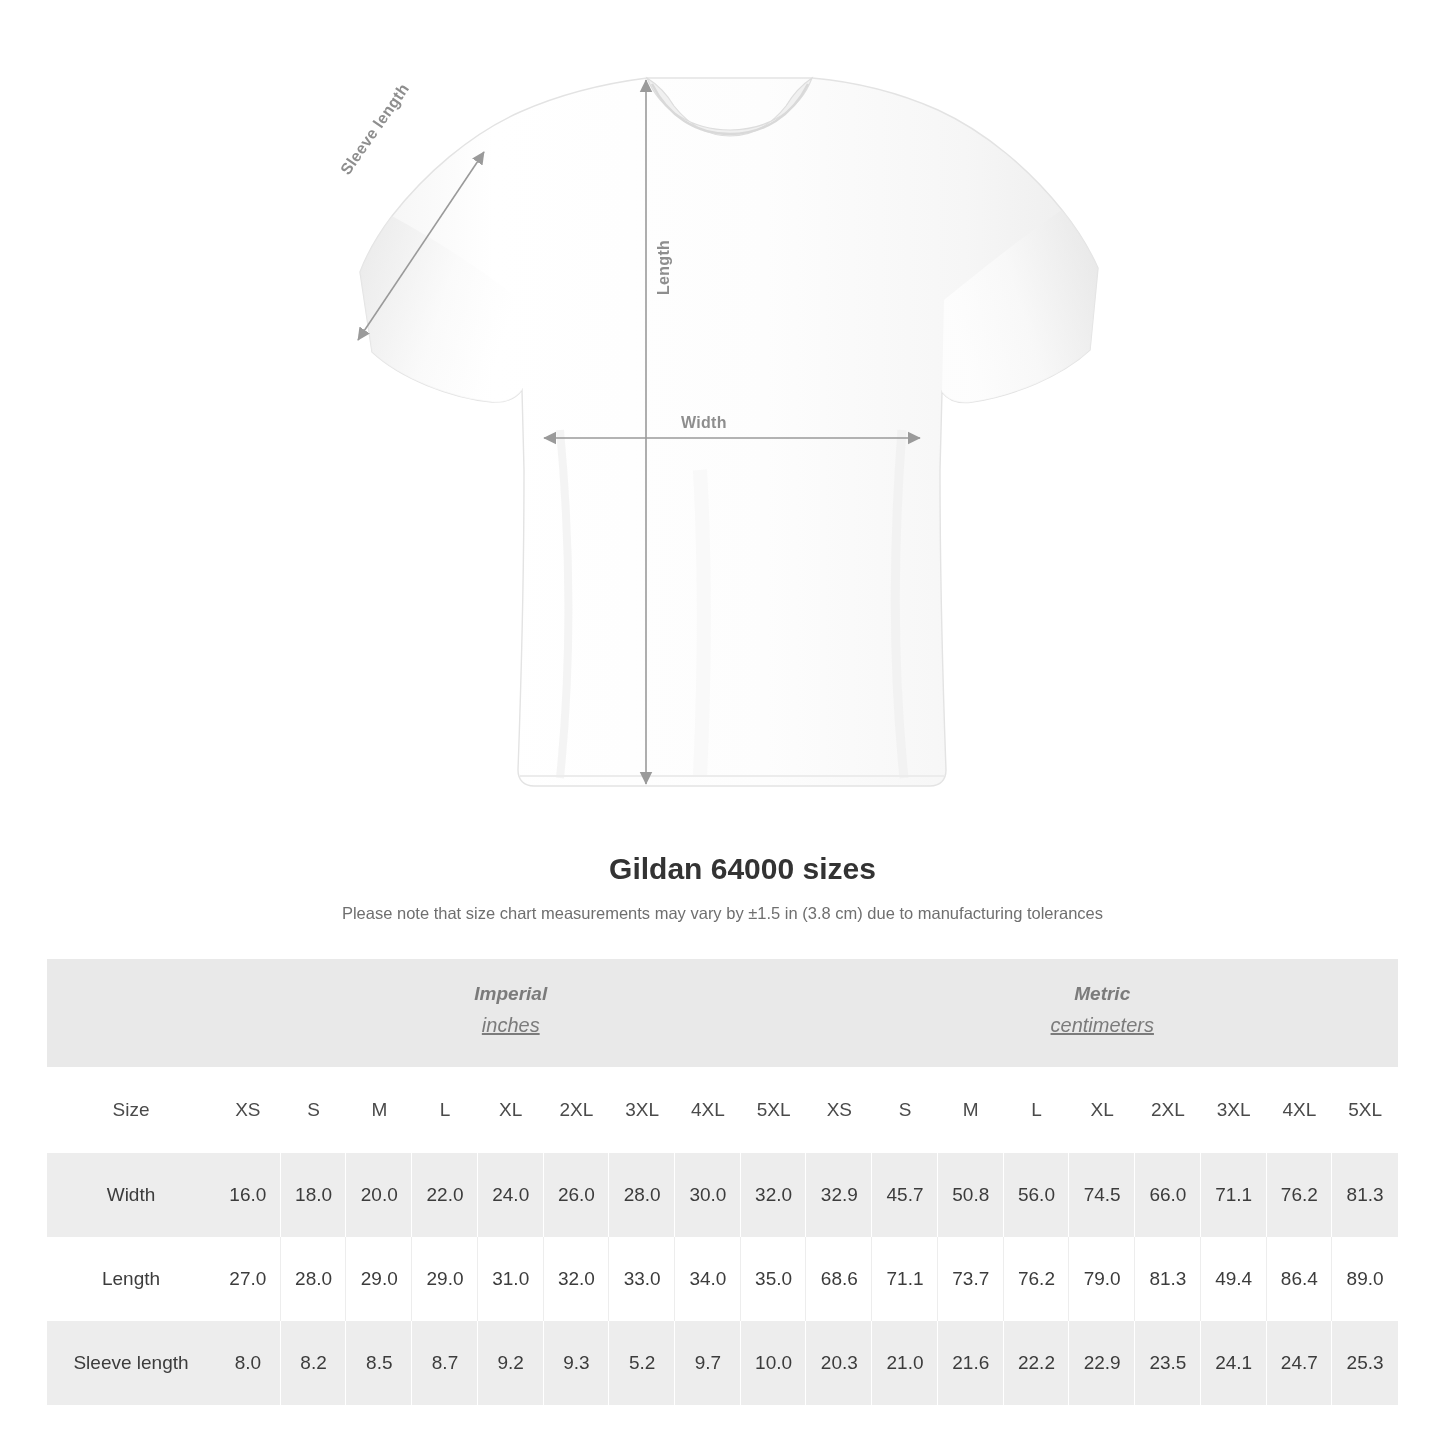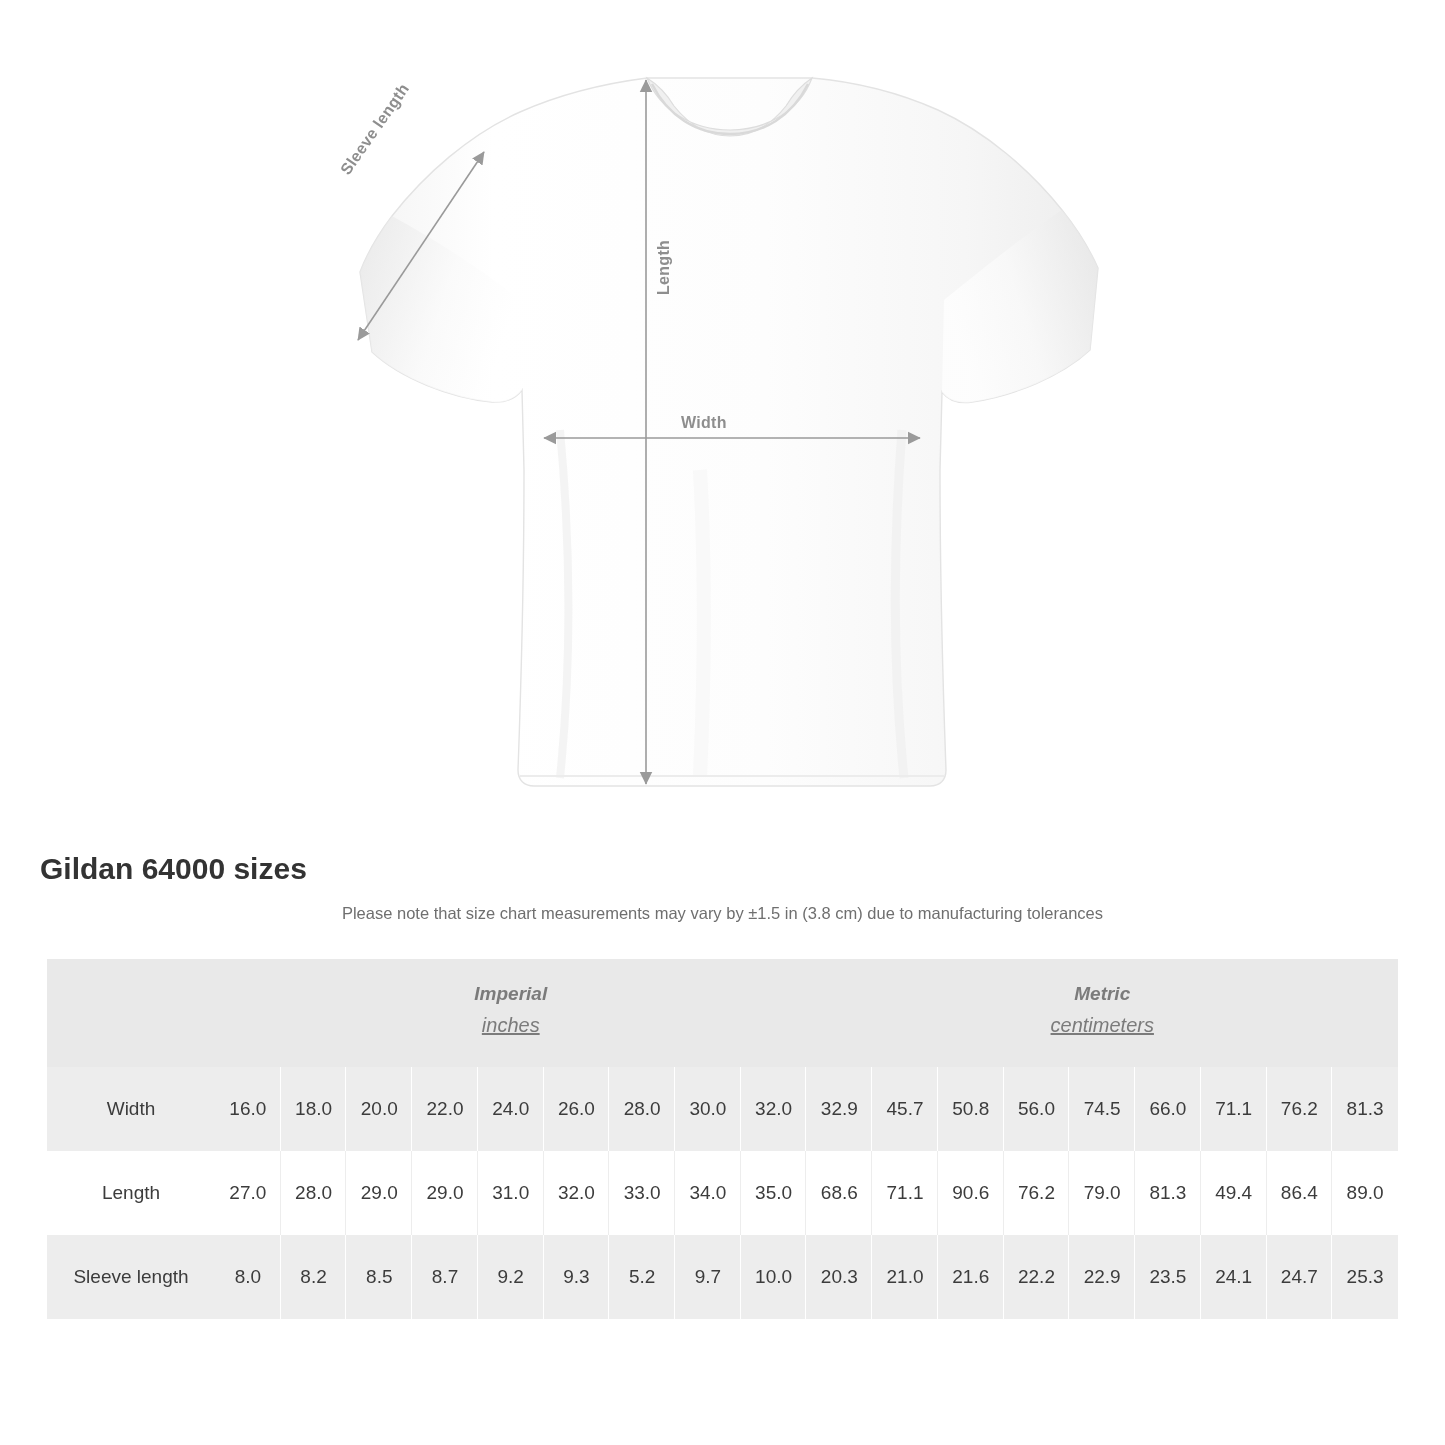--- a/index.html
+++ b/index.html
@@ -46,21 +46,21 @@
     transform: rotate(-90deg);
     transform-origin: left top;
   }
   .label-width {
     left: 681px;
     top: 414px;
   }
 
   
   .chart-title {
-    text-align: left;
+    text-align: center;
     font-size: 30px;
     font-weight: bold;
     color: #333333;
     margin: 0;
     padding-top: 32px;
     padding-left: 40px;
   }
   .chart-note {
     text-align: center;
     font-size: 16.5px;
@@ -225,20 +225,41 @@
         <td colspan="9">
           <div class="unit-name">Imperial</div>
           <div class="unit-sub">inches</div>
         </td>
         <td colspan="9">
           <div class="unit-name">Metric</div>
           <div class="unit-sub">centimeters</div>
         </td>
       </tr>
 
+      <tr class="head-row">
+        <td>Size</td>
+        <td class="cell-sep">XS</td>
+        <td class="cell-sep">S</td>
+        <td class="cell-sep">M</td>
+        <td class="cell-sep">L</td>
+        <td class="cell-sep">XL</td>
+        <td class="cell-sep">2XL</td>
+        <td class="cell-sep">3XL</td>
+        <td class="cell-sep">4XL</td>
+        <td class="cell-sep">5XL</td>
+        <td class="cell-sep">XS</td>
+        <td class="cell-sep">S</td>
+        <td class="cell-sep">M</td>
+        <td class="cell-sep">L</td>
+        <td class="cell-sep">XL</td>
+        <td class="cell-sep">2XL</td>
+        <td class="cell-sep">3XL</td>
+        <td class="cell-sep">4XL</td>
+        <td>5XL</td>
+      </tr>
 
       <tr class="data-row row-shaded">
         <td class="row-label">Width</td>
         <td class="cell-sep">16.0</td>
         <td class="cell-sep">18.0</td>
         <td class="cell-sep">20.0</td>
         <td class="cell-sep">22.0</td>
         <td class="cell-sep">24.0</td>
         <td class="cell-sep">26.0</td>
         <td class="cell-sep">28.0</td>
@@ -261,21 +282,21 @@
         <td class="cell-sep">28.0</td>
         <td class="cell-sep">29.0</td>
         <td class="cell-sep">29.0</td>
         <td class="cell-sep">31.0</td>
         <td class="cell-sep">32.0</td>
         <td class="cell-sep">33.0</td>
         <td class="cell-sep">34.0</td>
         <td class="cell-sep">35.0</td>
         <td class="cell-sep">68.6</td>
         <td class="cell-sep">71.1</td>
-        <td class="cell-sep">90.6</td>
+        <td class="cell-sep">73.7</td>
         <td class="cell-sep">76.2</td>
         <td class="cell-sep">79.0</td>
         <td class="cell-sep">81.3</td>
         <td class="cell-sep">49.4</td>
         <td class="cell-sep">86.4</td>
         <td>89.0</td>
       </tr>
 
       <tr class="data-row row-shaded">
         <td class="row-label">Sleeve length</td>

